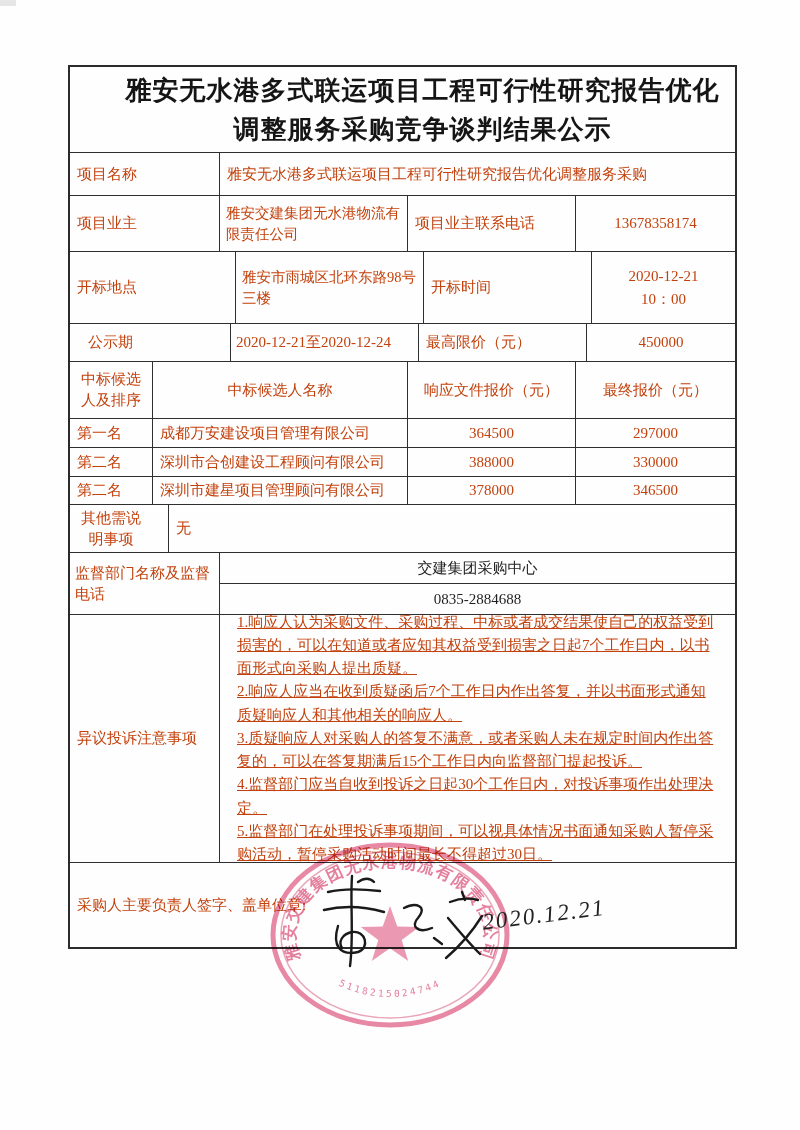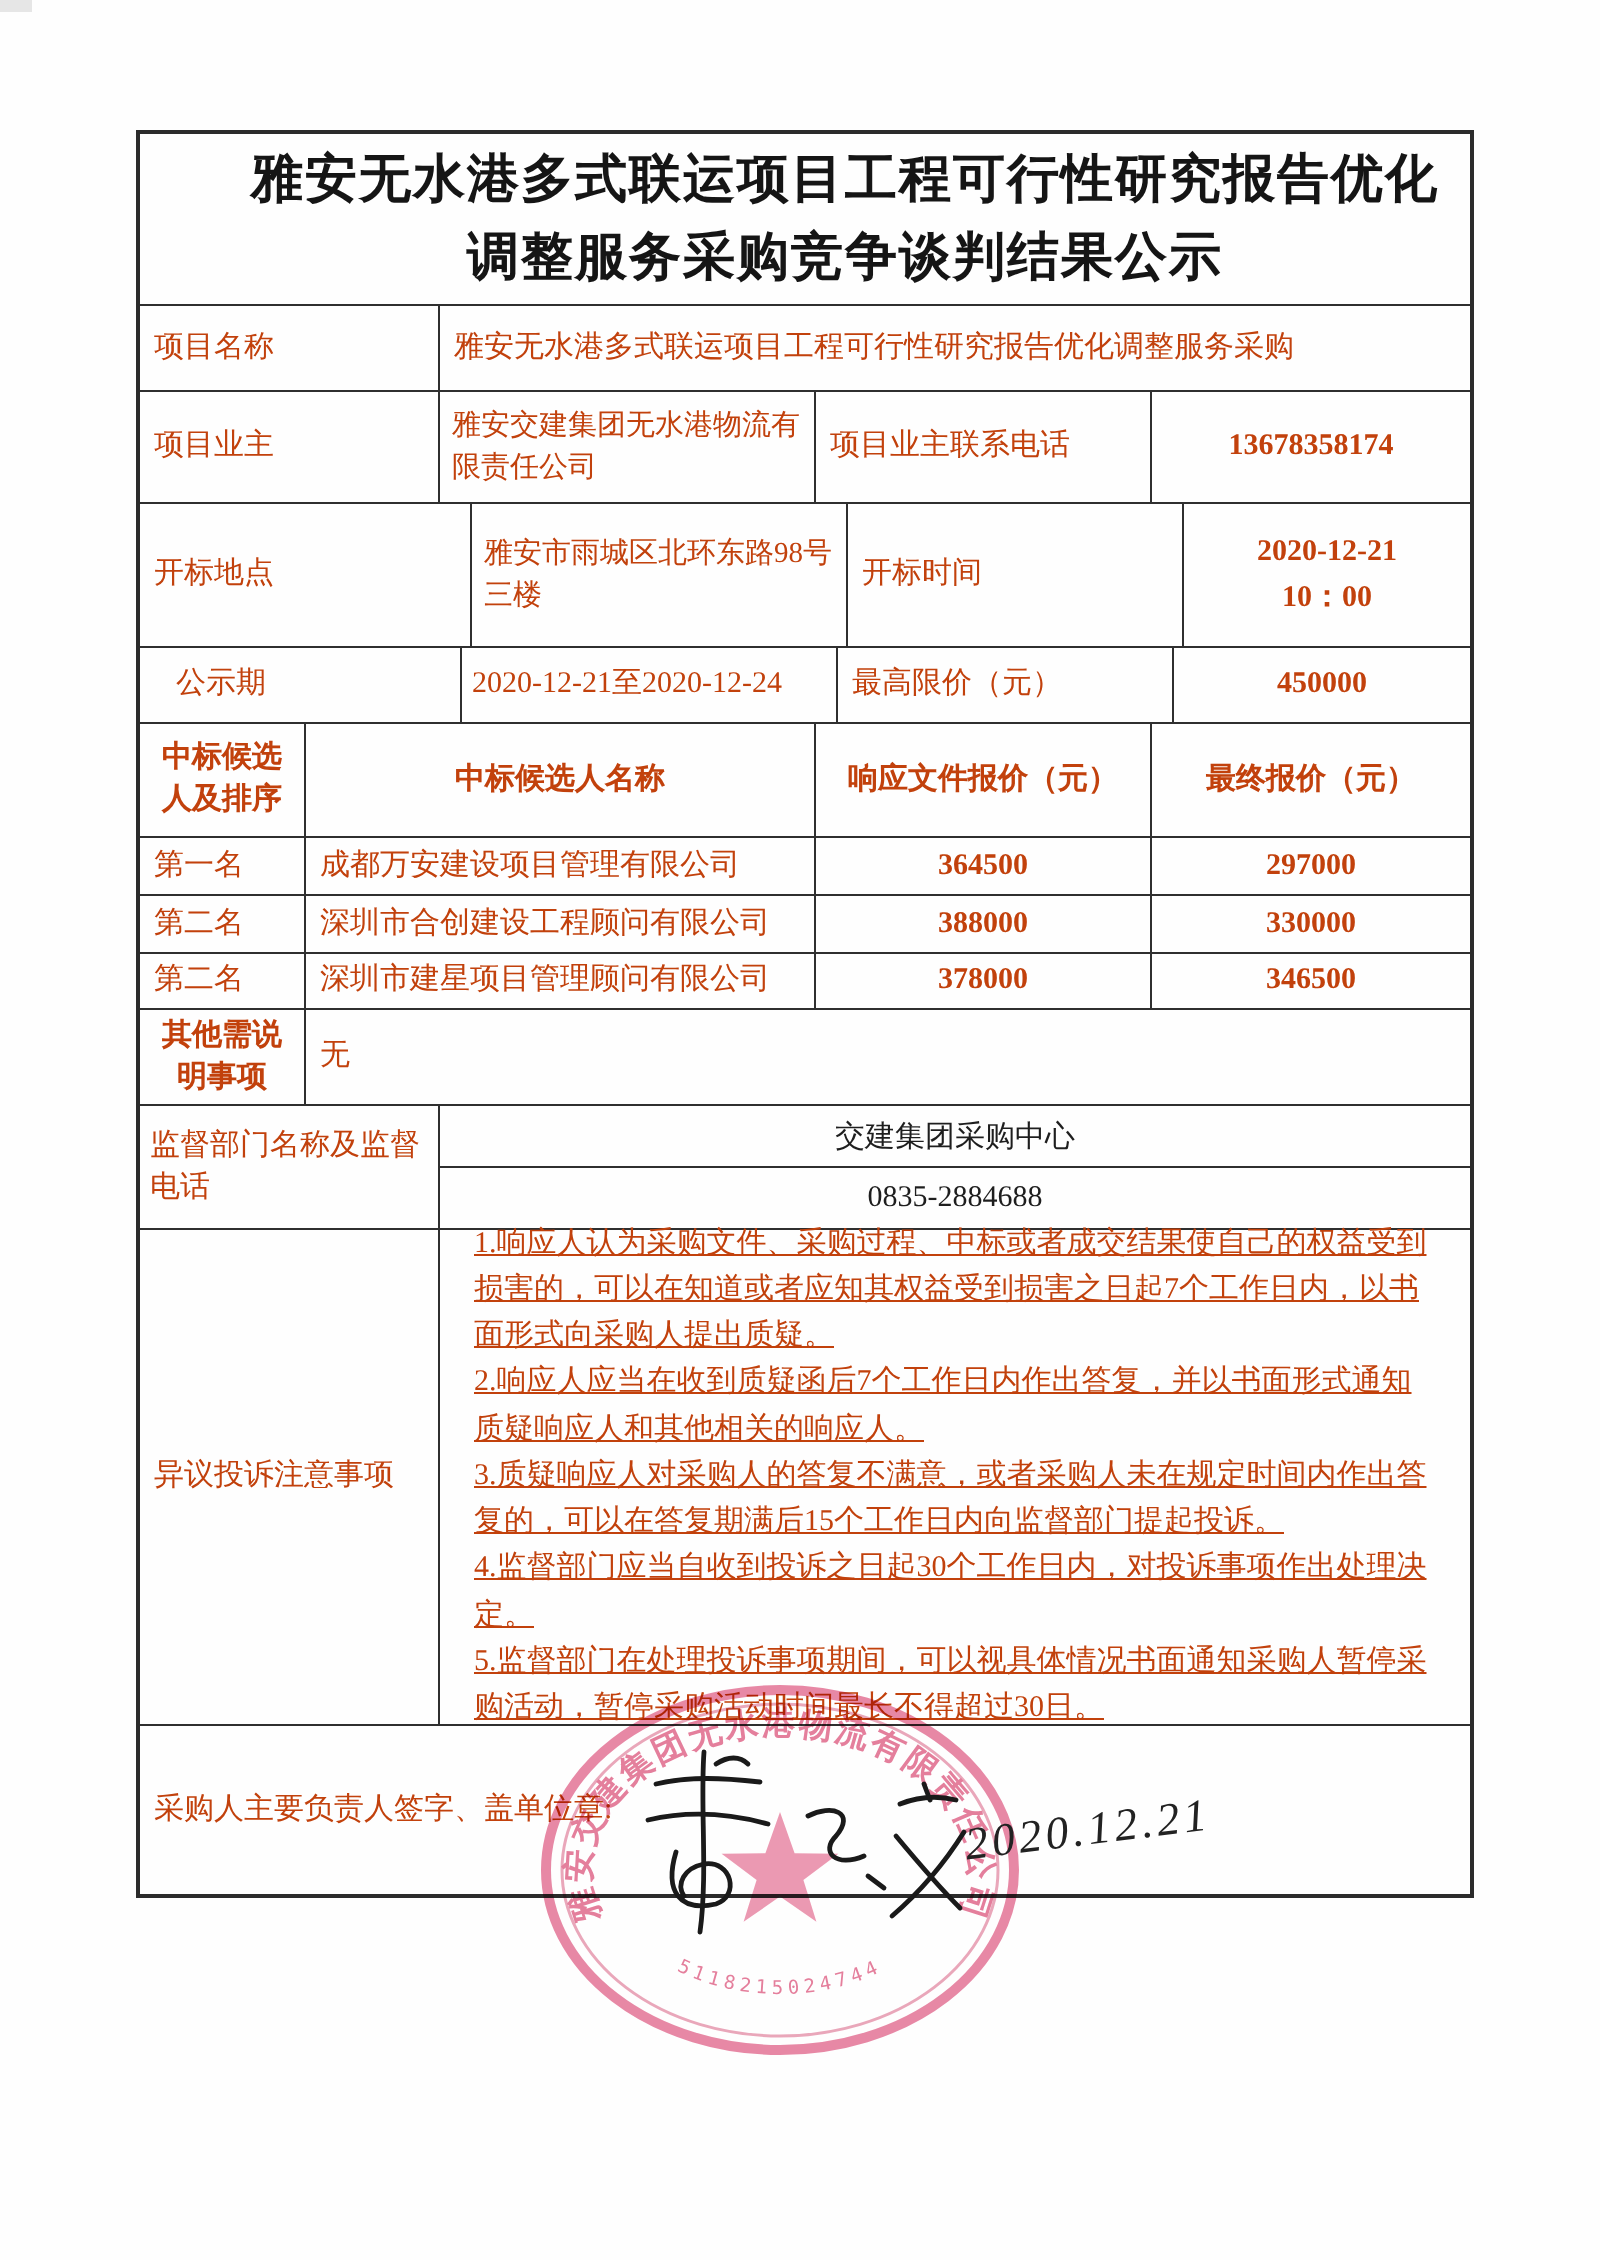--- a/index.html
+++ b/index.html
@@ -16,29 +16,29 @@
   }
   .row{ display:flex; box-sizing:border-box; }
   .row + .row{ border-top:1px solid #2f2f2f; }
   .cell{
     box-sizing:border-box; display:flex; align-items:center;
     padding:3px 7px; font-size:15px; line-height:1.4; color:#c2410c;
   }
   .cell + .cell, .subcol{ border-left:1px solid #2f2f2f; }
   .w82{ width:82px; }  .w149{ width:149px; } .w188{ width:188px; } .w168{ width:168px; }
   .grow{ flex:1; }
-  .center{ justify-content:center; text-align:center;font-weight:bold; }
+  .center{ justify-content:center; text-align:center; }
   .col{ flex-direction:column; justify-content:center; }
   .title-row{ height:85px; align-items:center; justify-content:flex-start;padding-left:40px; }
   .title{
     width:100%; text-align:center; font-family:"DejaVu Sans","Liberation Sans",sans-serif;
     font-weight:700; font-size:26px; line-height:1.5; color:#151515; letter-spacing:1px;
   }
   .h43{height:43px;} .h56{height:56px;} .h72{height:72px;} .h38{height:38px;padding-left:11px;}
-  .h57{height:57px;} .h29{height:29px;} .h28{height:28px;} .h48{height:48px;}
+  .h57{height:57px;} .h29{height:29px;} .h28{height:28px;} .h48{height:48px;gap:16px;}
   .h62{height:62px;} .h248{height:248px;} .h85{height:85px;}
   .subcol{ flex:1; display:flex; flex-direction:column; }
   .subcell{ flex:1; display:flex; align-items:center; justify-content:center;
     font-size:15px; }
   .subcell + .subcell{ border-top:1px solid #2f2f2f; }
   .objection-content{ align-items:center; }
   .objection-text{ font-size:15px; line-height:1.55; padding:4px 10px;text-decoration:underline; }
   .para{ margin:0; }
   .time-line{ line-height:1.5; }
   

